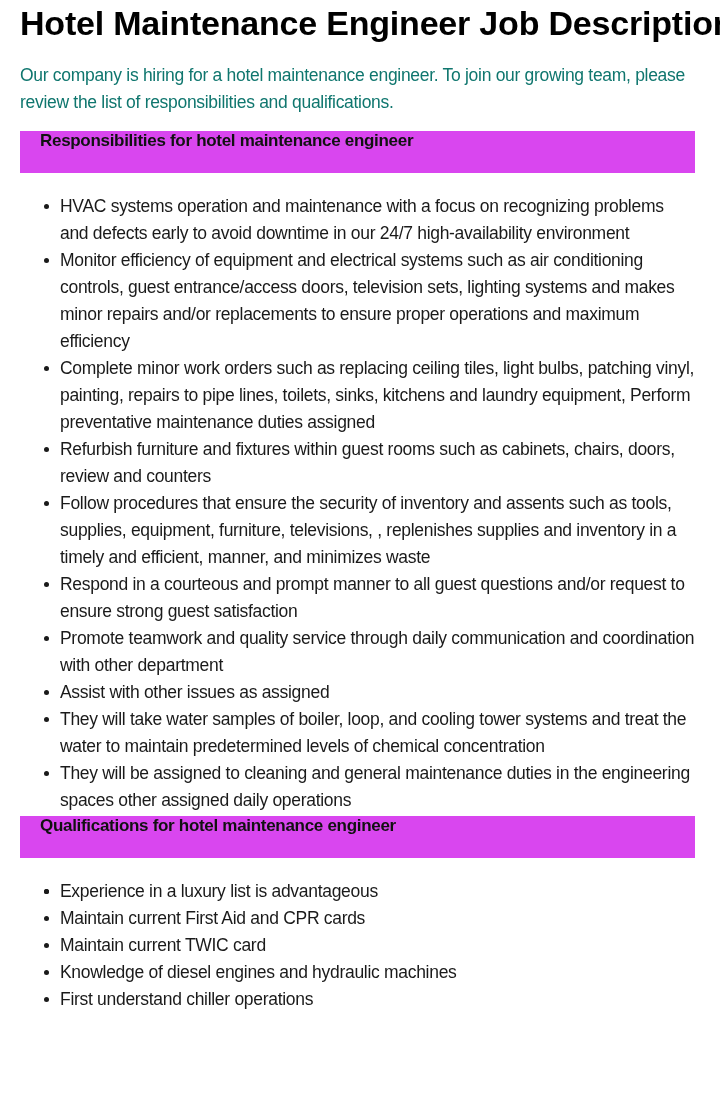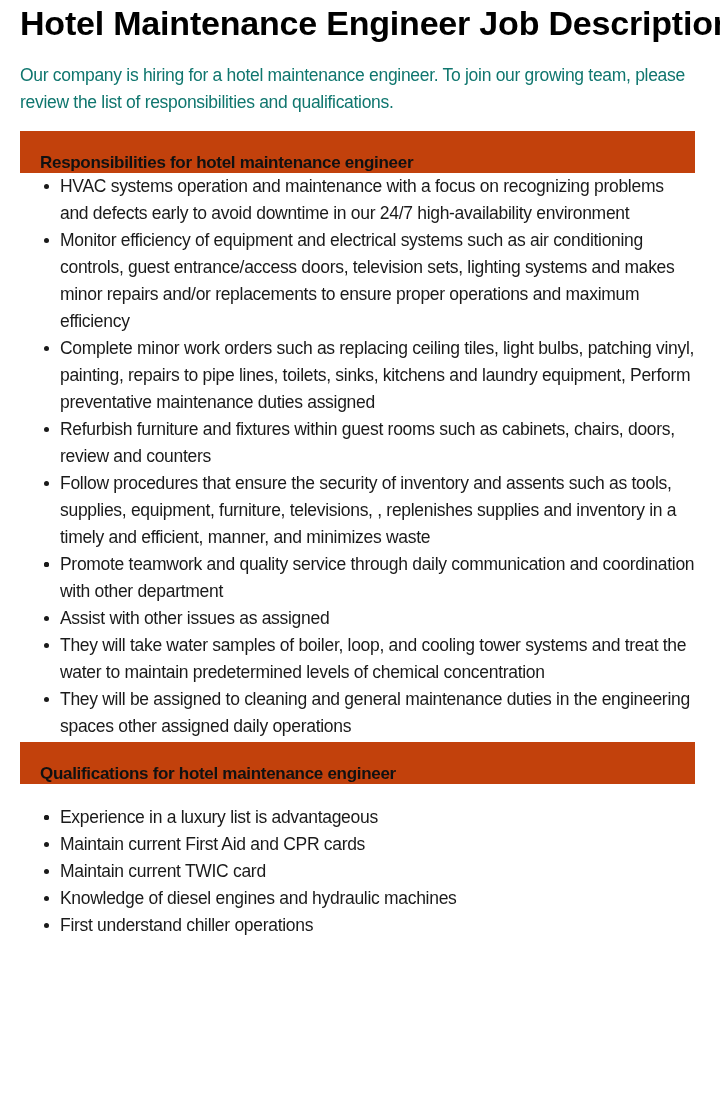--- a/index.html
+++ b/index.html
@@ -29,37 +29,38 @@
     }
     .intro {
       margin: 19px 0 0 0;
       font-size: 17.5px;
       line-height: 27px;
       color: #0f766e;
       letter-spacing: -0.3px;
     }
     .section-header {
       margin-top: 15px;
-      background: #c2410c;
+      background: #d946ef;
       height: 42px;
       box-sizing: border-box;
       padding: 0 20px;
       display: flex;
-      align-items: flex-end;
+      align-items: flex-start;
       font-size: 17px;
       font-weight: bold;
       color: #111111;
       letter-spacing: -0.3px;
     }
     ul {
       margin: 0;
       padding: 0 0 0 40px;
       list-style: none;
     }
     ul.resp {
+      margin-top: 20px;
     }
     ul.qual {
       margin-top: 20px;
     }
     li {
       position: relative;
       font-size: 17.5px;
       line-height: 27px;
       color: #1a1a1a;
       letter-spacing: -0.3px;
@@ -86,21 +87,21 @@
 
   <div class="section-header">
     <span>Responsibilities for hotel maintenance engineer</span>
   </div>
   <ul class="resp">
     <li><span class="bullet"></span><span>HVAC systems operation and maintenance with a focus on recognizing problems and defects early to avoid downtime in our 24/7 high-availability environment</span></li>
     <li><span class="bullet"></span><span>Monitor efficiency of equipment and electrical systems such as air conditioning controls, guest entrance/access doors, television sets, lighting systems and makes minor repairs and/or replacements to ensure proper operations and maximum efficiency</span></li>
     <li><span class="bullet"></span><span>Complete minor work orders such as replacing ceiling tiles, light bulbs, patching vinyl, painting, repairs to pipe lines, toilets, sinks, kitchens and laundry equipment, Perform preventative maintenance duties assigned</span></li>
     <li><span class="bullet"></span><span>Refurbish furniture and fixtures within guest rooms such as cabinets, chairs, doors, review and counters</span></li>
     <li><span class="bullet"></span><span>Follow procedures that ensure the security of inventory and assents such as tools, supplies, equipment, furniture, televisions, , replenishes supplies and inventory in a timely and efficient, manner, and minimizes waste</span></li>
-    <li><span class="bullet"></span></li>
+    <li><span class="bullet"></span><span>Respond in a courteous and prompt manner to all guest questions and/or request to ensure strong guest satisfaction</span></li>
     <li><span class="bullet"></span><span>Promote teamwork and quality service through daily communication and coordination with other department</span></li>
     <li><span class="bullet"></span><span>Assist with other issues as assigned</span></li>
     <li><span class="bullet"></span><span>They will take water samples of boiler, loop, and cooling tower systems and treat the water to maintain predetermined levels of chemical concentration</span></li>
     <li><span class="bullet"></span><span>They will be assigned to cleaning and general maintenance duties in the engineering spaces other assigned daily operations</span></li>
   </ul>
 
   <div class="section-header">
     <span>Qualifications for hotel maintenance engineer</span>
   </div>
   <ul class="qual">

